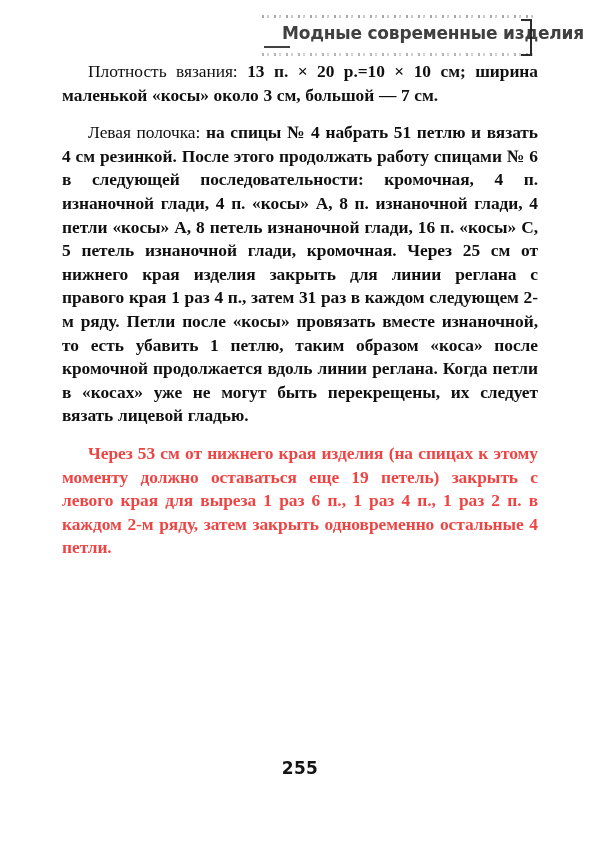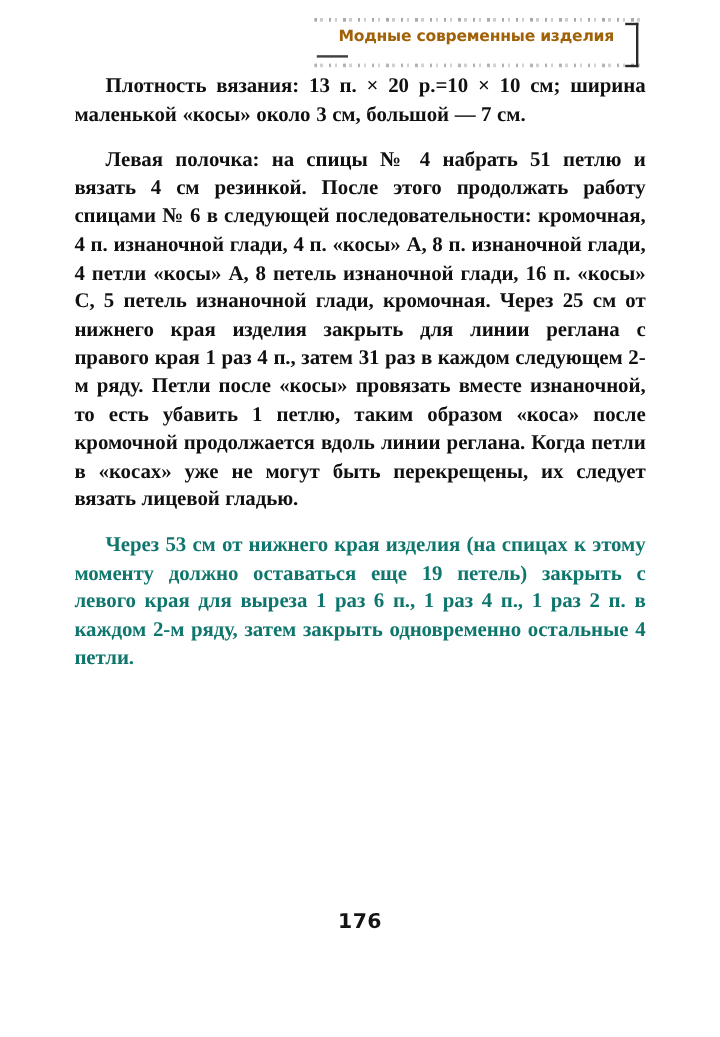--- a/index.html
+++ b/index.html
@@ -47,24 +47,24 @@
     opacity: 0.8;
   }
   .header-rule-top { top: 1px; }
   .header-rule-bottom { bottom: 2px; opacity: 0.7; }
 
   .header-title {
     position: absolute;
     left: 20px;
     top: 9px;
     font-family: "DejaVu Sans", "Liberation Sans", sans-serif;
-    font-size: 13px;
+    font-size: 17px;
     font-weight: 700;
     letter-spacing: -0.2px;
-    color: #a16207;
+    color: #404040;
     white-space: nowrap;
   }
   .header-bracket {
     position: absolute;
     right: 6px;
     top: 5px;
     width: 9px;
     height: 33px;
     border-right: 2px solid #1a1a1a;
     border-top: 2px solid #1a1a1a;
@@ -94,22 +94,22 @@
     font-weight: 700;
     line-height: 23.6px;
     text-align: justify;
     text-indent: 26px;
     letter-spacing: -0.05px;
     word-spacing: 0.4px;
     -webkit-font-smoothing: none;
   }
   p.para:last-of-type { margin-bottom: 0; }
 
-  .lead { font-weight: 700; }
-  .faded-2 { color: #0f766e; }
+  .lead { font-weight: 400; }
+  .faded-2 { color: #ef4444; }
 
   
   .folio {
     position: absolute;
     left: 0;
     right: 0;
     top: 758px;
     text-align: center;
     font-family: "DejaVu Sans", "Liberation Sans", sans-serif;
     font-size: 17px;
@@ -142,15 +142,15 @@
     </p>
 
     <p class="para faded-2">
       <span class="lead"></span><span>Через 53 см от нижнего края изделия (на спицах к этому моменту должно оставаться еще 19 петель) закрыть с левого края для выреза 1 раз 6 п., 1 раз 4 п., 1 раз 2 п. в каждом 2-м ряду, затем закрыть одновременно остальные 4 петли.</span>
     </p>
 
 
 
   </div>
 
-  <div class="folio">176</div>
+  <div class="folio">255</div>
 
 </div>
 
 </body></html>

